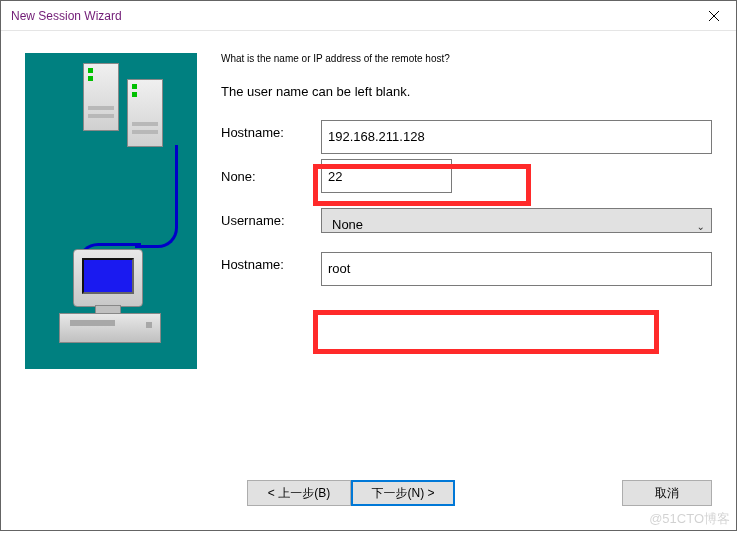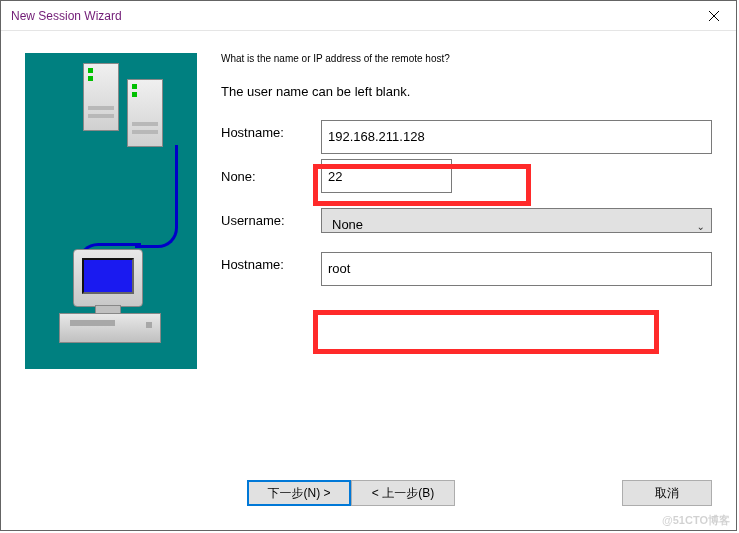--- a/index.html
+++ b/index.html
@@ -251,23 +251,22 @@
   .btn-cancel {
     position: absolute;
     right: 24px;
     top: 0;
     min-width: 90px;
   }
   .watermark {
     position: absolute;
     right: 6px;
     bottom: 2px;
-    font-size: 11px;
+    font-size: 13px;
     color: rgba(0,0,0,0.18);
-    font-weight: bold;
   }
 </style>
 </head>
 <body>
 
 <div class="window">
 
   <div class="titlebar">
     <div class="titlebar-title">New Session Wizard</div>
     <div class="titlebar-close">
@@ -332,26 +331,26 @@
           <input class="form-input" type="text" value="root" style="">
         </div>
       </div>
     </div>
 
     <div class="red-box host"></div>
     <div class="red-box user"></div>
 
     <div class="button-row">
       <div class="nav-group">
+        <div class="btn">
+          <span>&lt; 上一步(B)</span>
+        </div>
         <div class="btn default">
           <span>下一步(N) &gt;</span>
         </div>
-        <div class="btn">
-          <span>&lt; 上一步(B)</span>
-        </div>
       </div>
       <div class="btn btn-cancel">
         <span>取消</span>
       </div>
     </div>
 
     <div class="watermark">@51CTO博客</div>
   </div>
 
 </div>

